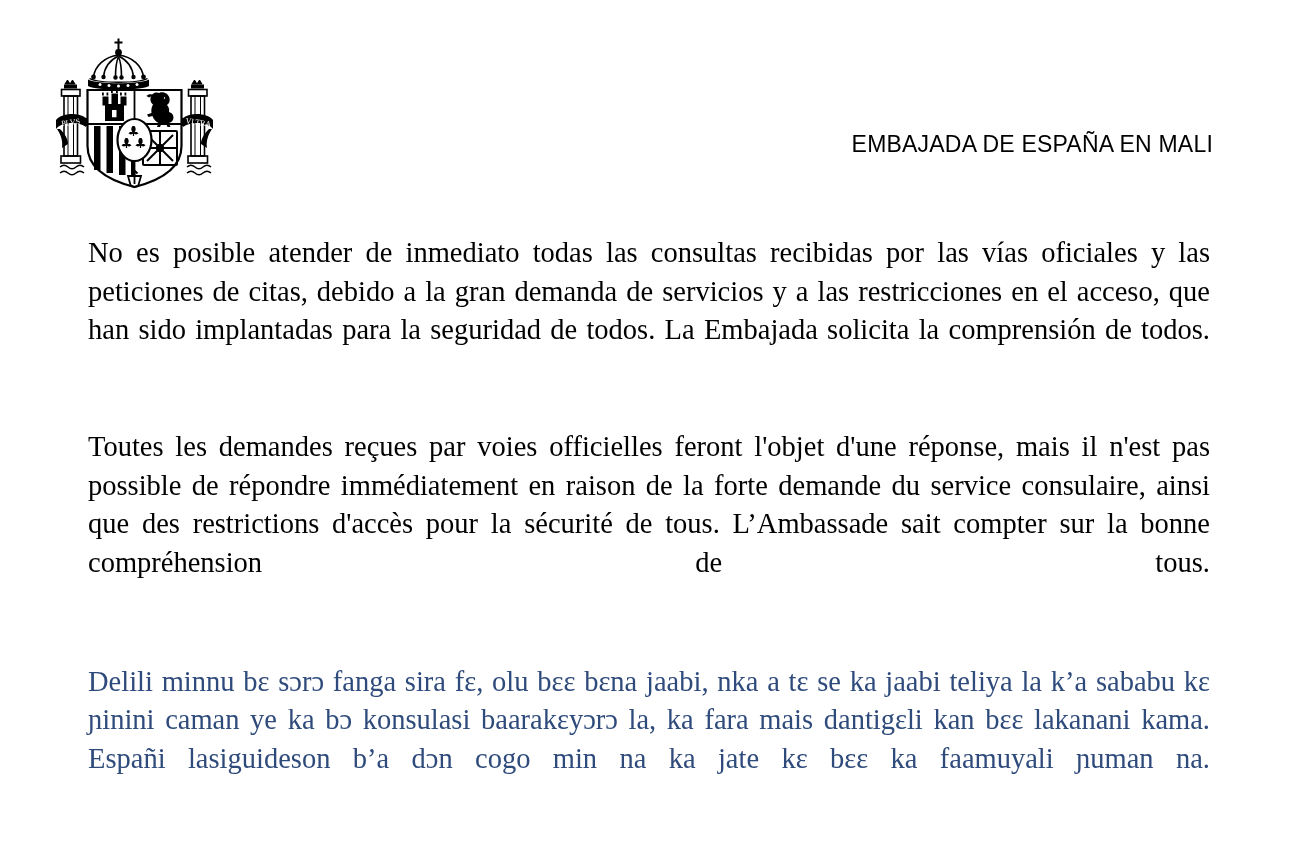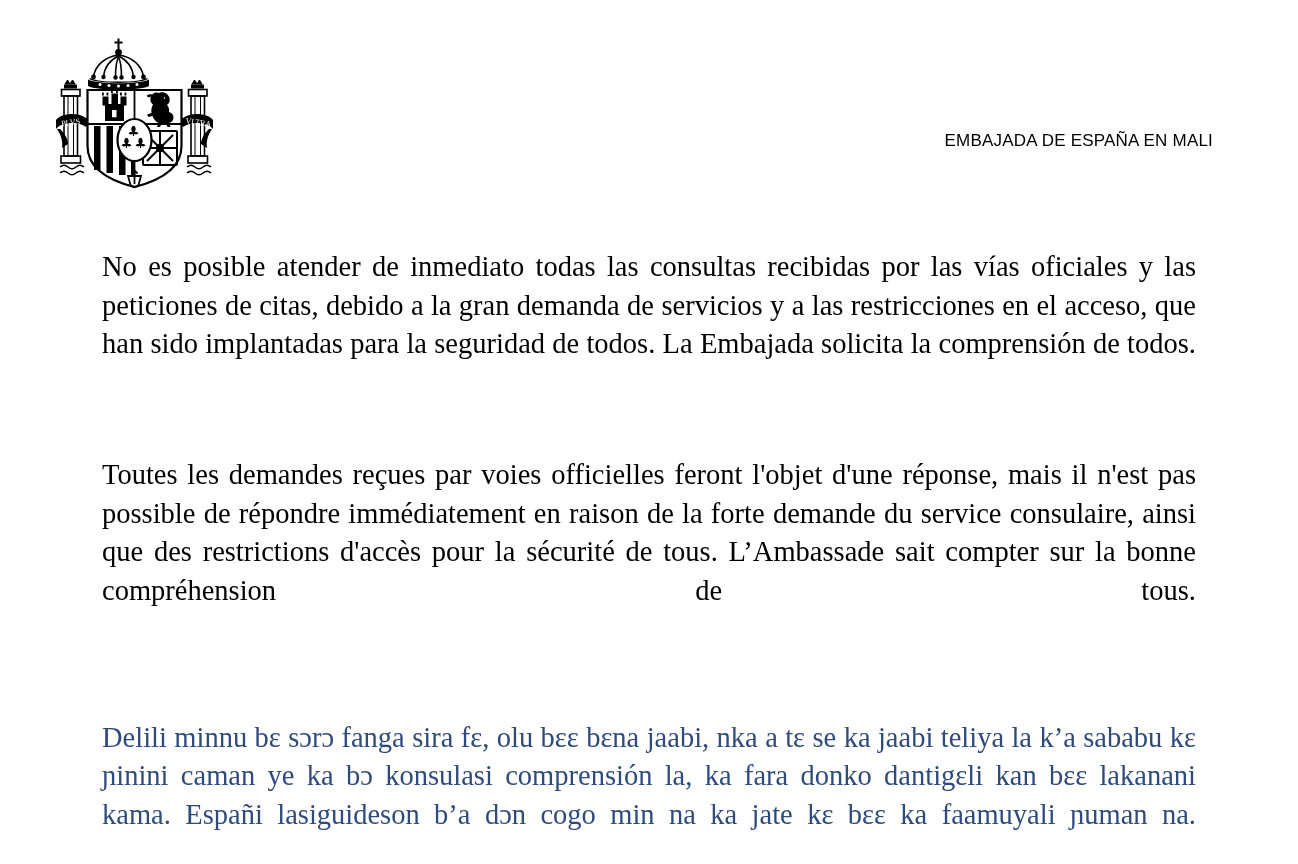--- a/index.html
+++ b/index.html
@@ -34,40 +34,40 @@
   .crest svg {
     display: block;
     width: 165px;
     height: 168px;
   }
   .org-title {
     position: absolute;
     right: 85px;
     top: 131px;
     font-family: "Liberation Sans", "DejaVu Sans", sans-serif;
-    font-size: 17px;
+    font-size: 23px;
     letter-spacing: 0.2px;
     color: #000000;
     white-space: nowrap;
     text-align: right;
   }
 
   
   .content {
     position: absolute;
     left: 86px;
     top: 232px;
     width: 1126px;
   }
   .para {
     text-align: justify;
     text-justify: inter-word;
     font-size: 28.5px;
     line-height: 38.5px;
-    margin: 16px;
+    margin: 2px;
     hyphens: none;
   }
   .para.es {
     color: #000000;
     margin-bottom: 0;
   }
   .para.fr {
     color: #c05a1e;
   }
   .para.bm {
@@ -242,15 +242,15 @@
 <div class="content">
 
   <p class="para es" style="color: rgb(0, 0, 0);">No es posible atender de inmediato todas las consultas recibidas por las vías oficiales y las peticiones de citas, debido a la gran demanda de servicios y a las restricciones en el acceso, que han sido implantadas para la seguridad de todos. La Embajada solicita la comprensión de todos.</p>
 
   <div class="spacer-a"></div>
 
   <p class="para fr" style="color: #000000;">Toutes les demandes reçues par voies officielles feront l'objet d'une réponse, mais il n'est pas possible de répondre immédiatement en raison de la forte demande du service consulaire, ainsi que des restrictions d'accès pour la sécurité de tous. L’Ambassade sait compter sur la bonne compréhension de tous.</p>
 
   <div class="spacer-b"></div>
 
-  <p class="para bm" style="color: rgb(47, 75, 124);">Delili minnu bɛ sɔrɔ fanga sira fɛ, olu bɛɛ bɛna jaabi, nka a tɛ se ka jaabi teliya la k’a sababu kɛ ɲinini caman ye ka bɔ konsulasi comprensión la, ka fara donko dantigɛli kan bɛɛ lakanani kama. Españi lasiguideson b’a dɔn cogo min na ka jate kɛ bɛɛ ka faamuyali ɲuman na.</p>
+  <p class="para bm" style="color: rgb(47, 75, 124);">Delili minnu bɛ sɔrɔ fanga sira fɛ, olu bɛɛ bɛna jaabi, nka a tɛ se ka jaabi teliya la k’a sababu kɛ ɲinini caman ye ka bɔ konsulasi baarakɛyɔrɔ la, ka fara mais dantigɛli kan bɛɛ lakanani kama. Españi lasiguideson b’a dɔn cogo min na ka jate kɛ bɛɛ ka faamuyali ɲuman na.</p>
 
 </div>
 
 </body></html>

